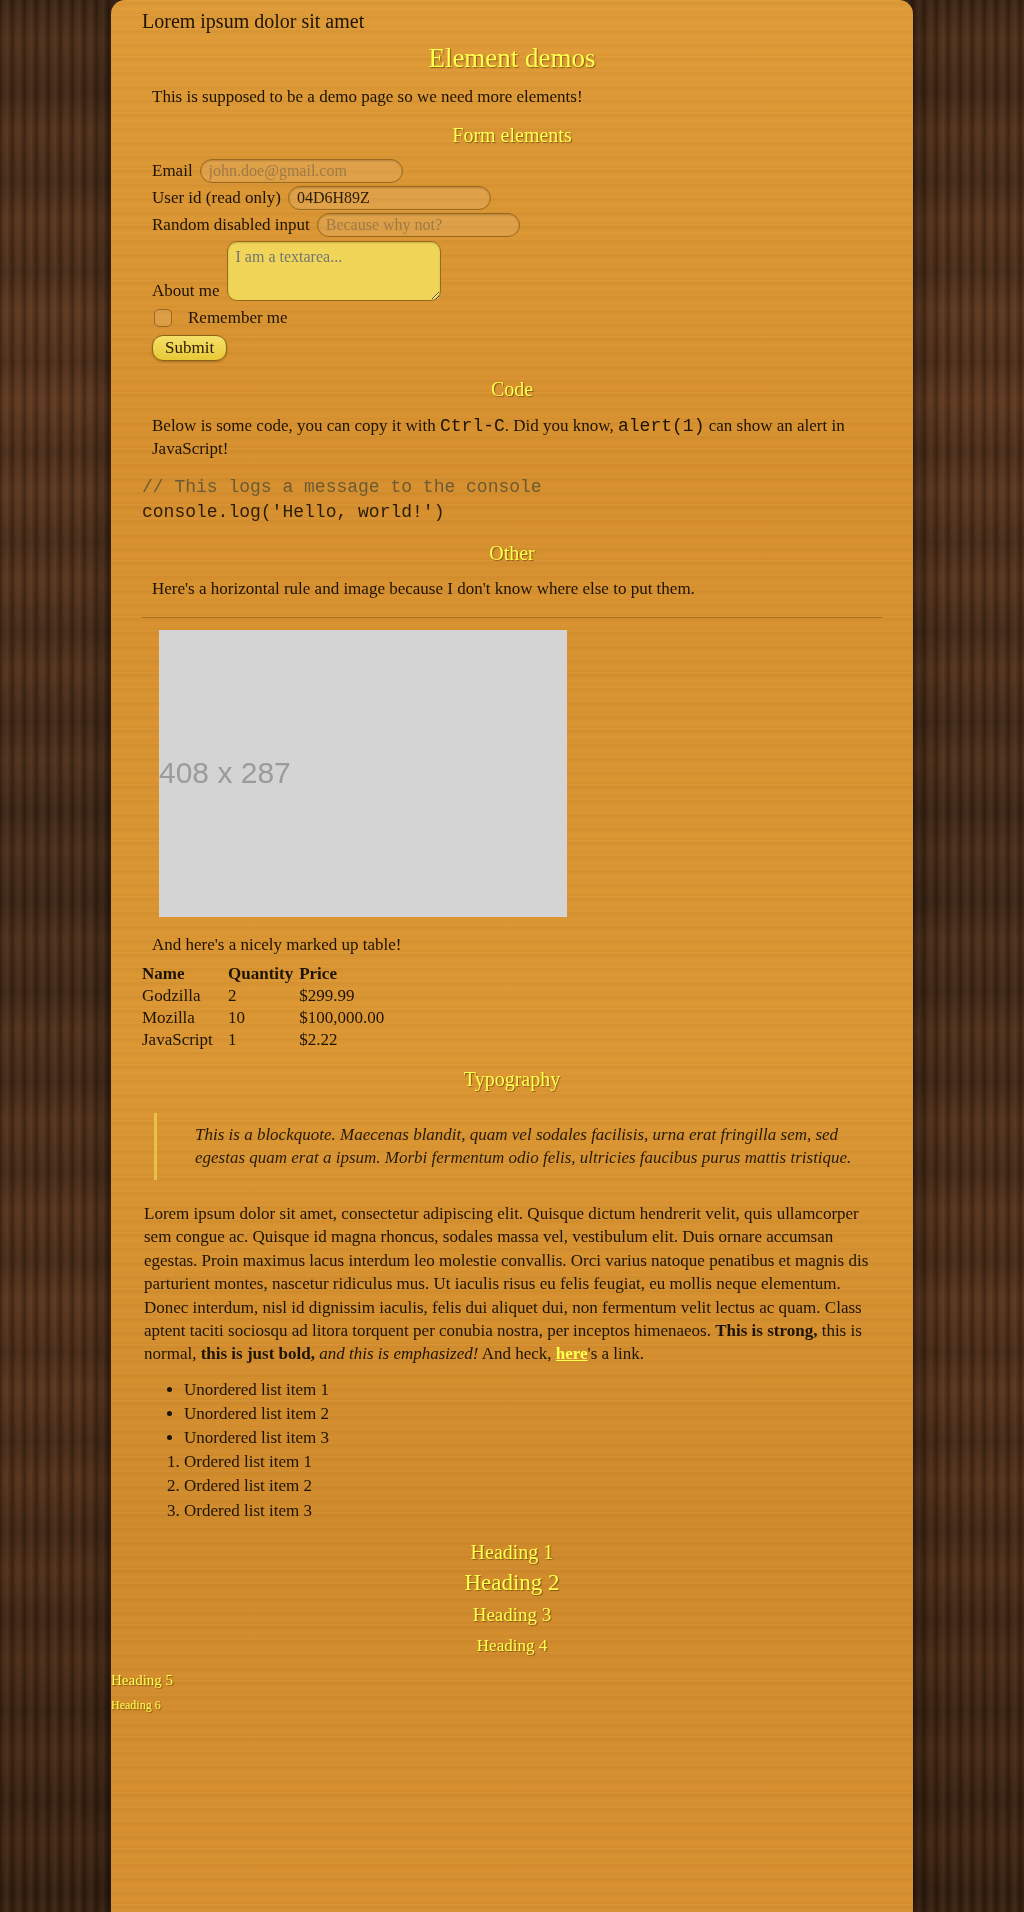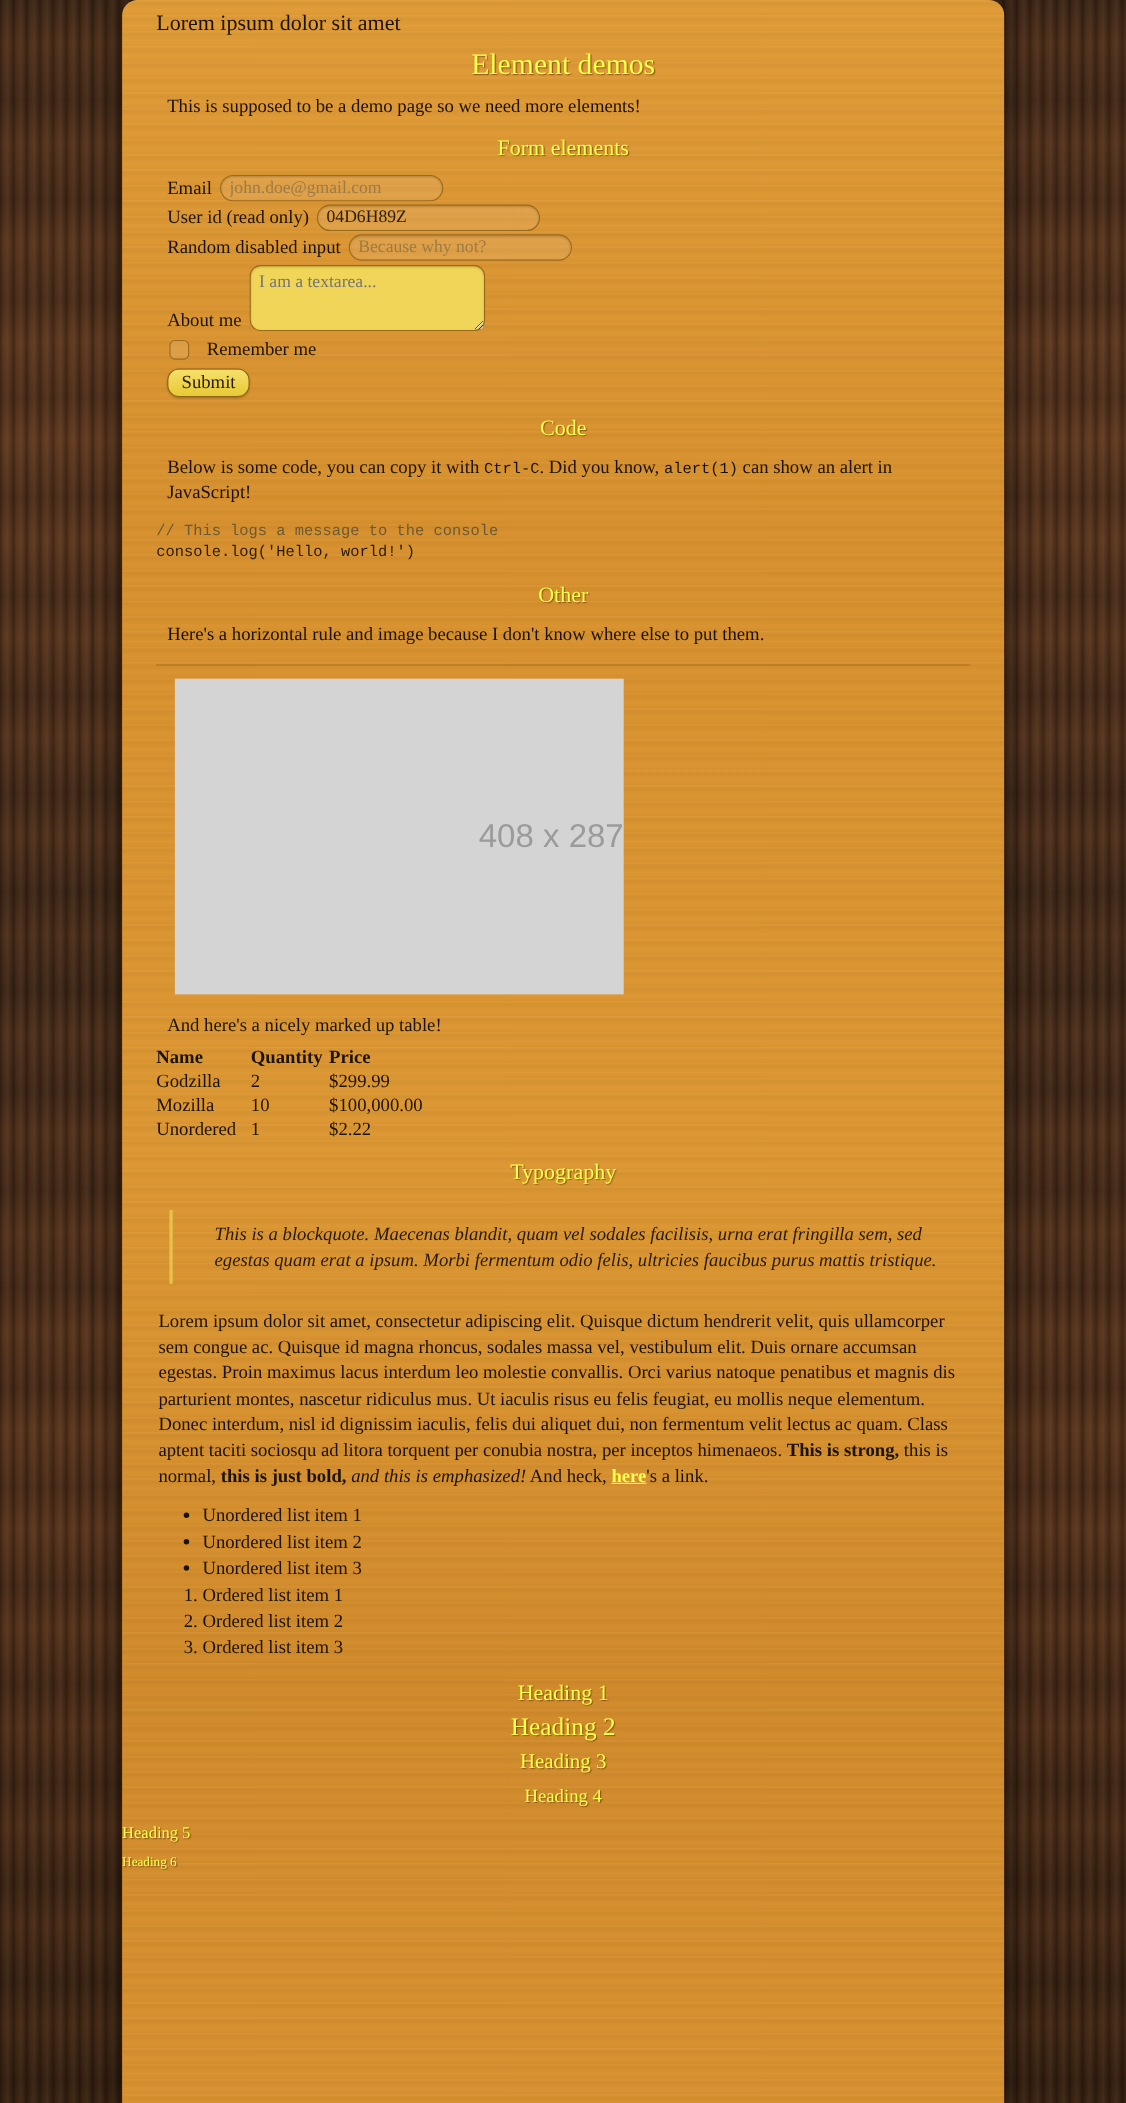--- a/index.html
+++ b/index.html
@@ -138,21 +138,21 @@
     cursor: pointer;
     box-shadow: 0 1px 2px rgba(0,0,0,0.25);
   }
   p.body-text {
     margin: 13px 0 0 0;
     padding-left: 10px;
     line-height: 1.35;
   }
   code, kbd, pre {
     font-family: "Liberation Mono", monospace;
-    font-size: 14px;
+    font-size: 18px;
   }
   pre {
     margin: 14px 0 0 0;
     color: #2a1c06;
     line-height: 1.38;
     white-space: pre;
     background: transparent;
   }
   pre .comment { color: #6b5a33; }
   hr.rule {
@@ -161,21 +161,21 @@
     margin: 16px 0 0 0;
   }
   .img-placeholder {
     width: 408px;
     height: 287px;
     margin: 12px 0 0 17px;
     background: #d4d4d4;
     color: #9b9b9b;
     display: flex;
     align-items: center;
-    justify-content: flex-end;
+    justify-content: flex-start;
     font-family: "Liberation Sans", sans-serif;
     font-size: 30px;
   }
   .table-intro { margin: 18px 0 0 0; padding-left: 10px; }
   table {
     border-collapse: collapse;
     margin-top: 8px;
     font-size: 17px;
     color: #1d1305;
   }
@@ -290,21 +290,21 @@
         <td>Godzilla</td>
         <td>2</td>
         <td>$299.99</td>
       </tr>
       <tr>
         <td>Mozilla</td>
         <td>10</td>
         <td>$100,000.00</td>
       </tr>
       <tr>
-        <td>Unordered</td>
+        <td>JavaScript</td>
         <td>1</td>
         <td>$2.22</td>
       </tr>
     </tbody>
   </table>
 
   <h2 class="section">Typography</h2>
 
   <blockquote>This is a blockquote. Maecenas blandit, quam vel sodales facilisis, urna erat fringilla sem, sed egestas quam erat a ipsum. Morbi fermentum odio felis, ultricies faucibus purus mattis tristique.</blockquote>
 

